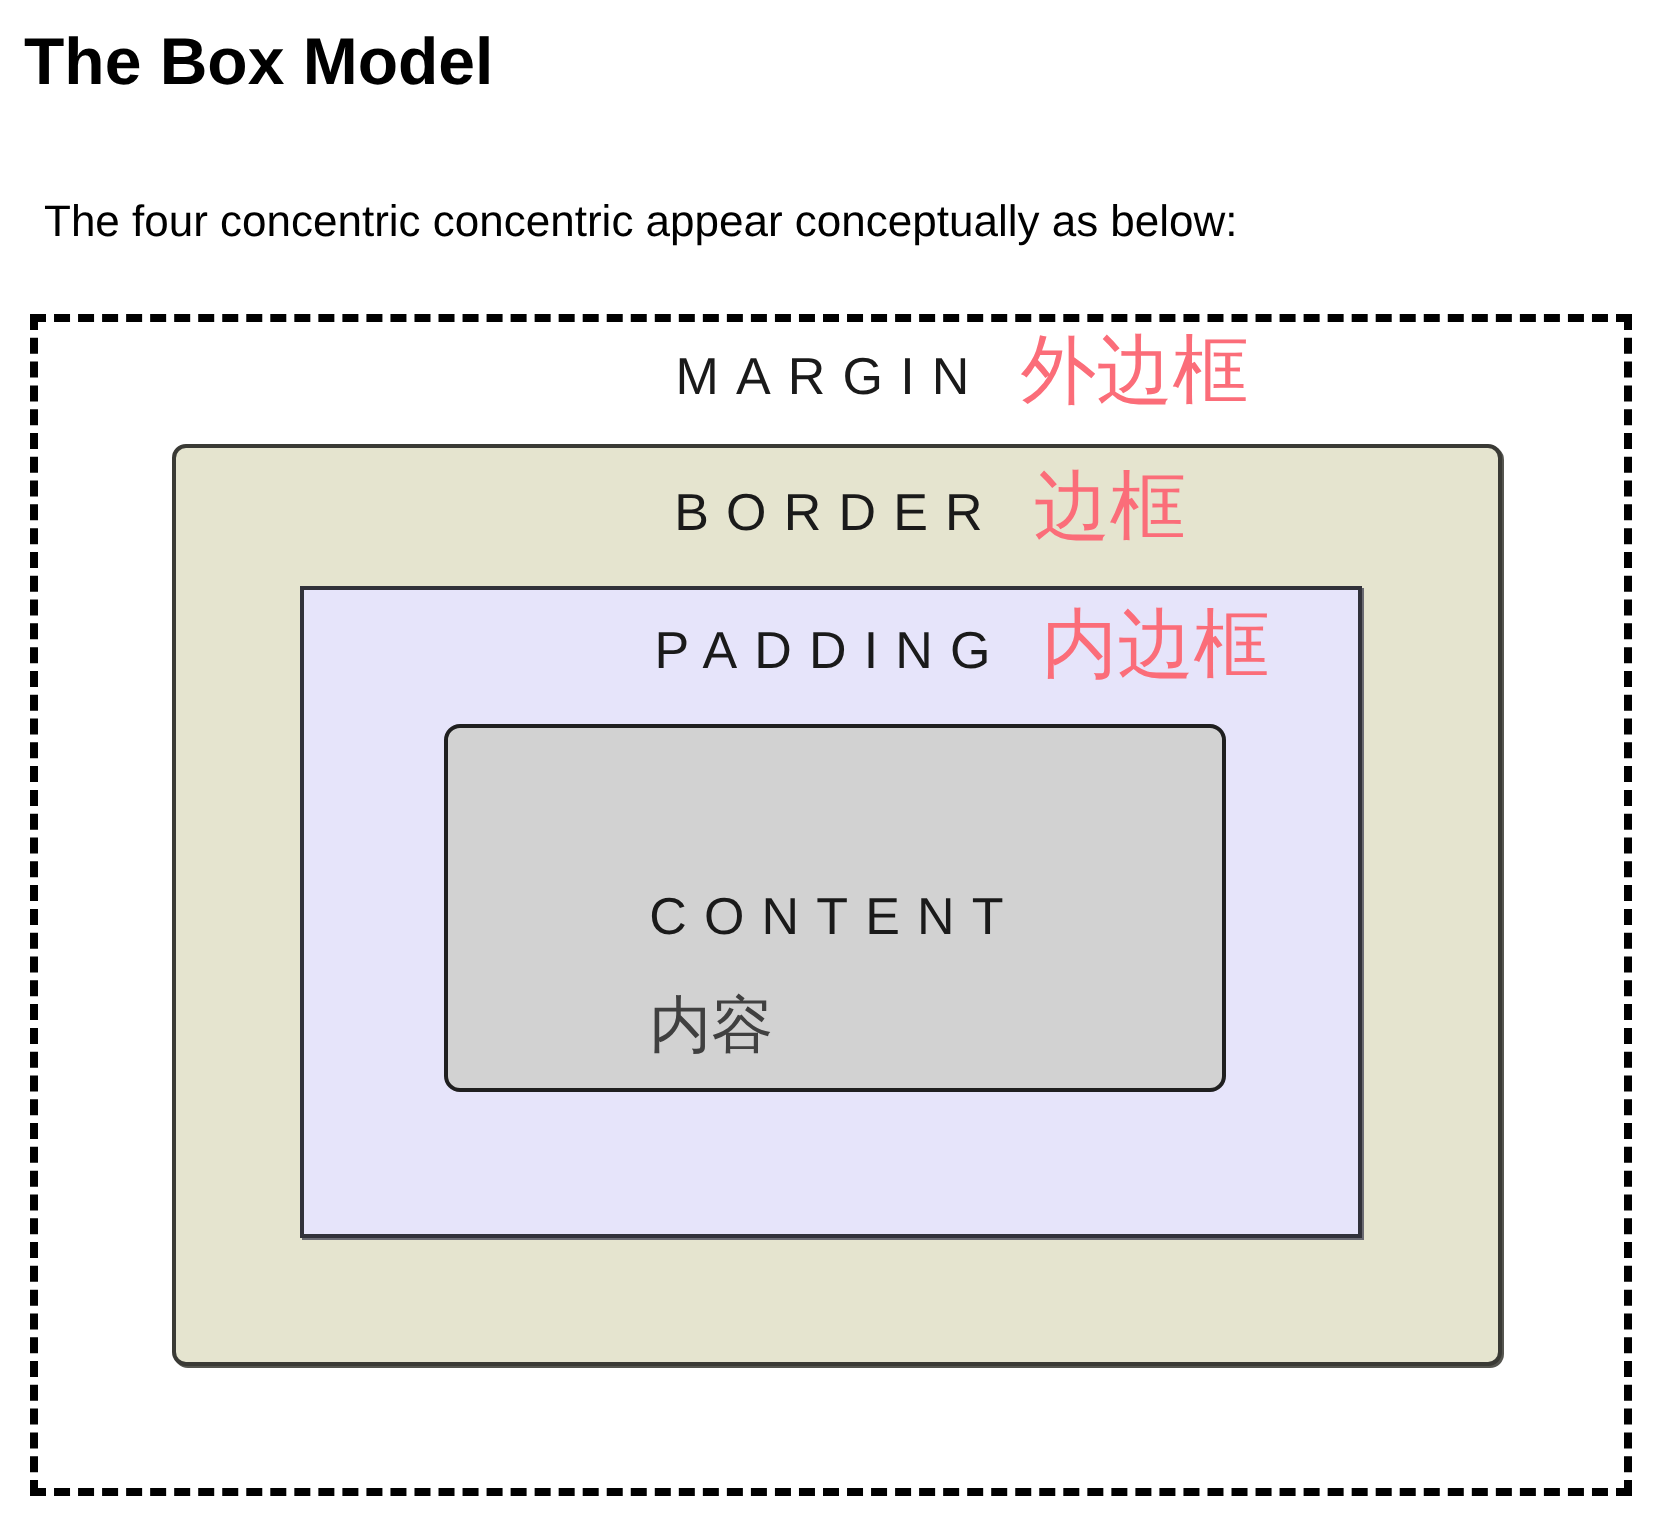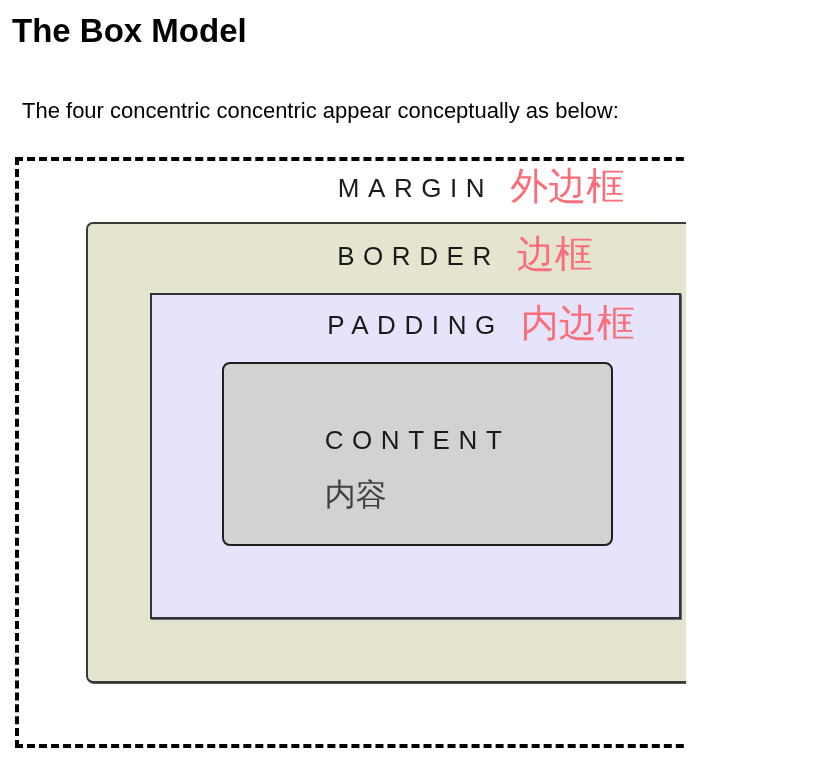--- a/index.html
+++ b/index.html
@@ -3,21 +3,21 @@
 <meta charset="utf-8">
 <style>
   html, body {
     margin: 0;
     padding: 0;
     background: #ffffff;
     font-family: "Liberation Sans", "DejaVu Sans", sans-serif;
   }
   .page {
     position: relative;
-    width: 686px;
+    width: 834px;
     height: 764px;
     background: #ffffff;
     overflow: hidden;
   }
   .page-title {
     position: absolute;
     left: 12px;
     top: 12px;
     margin: 0;
     font-size: 33px;
@@ -94,21 +94,21 @@
     font-size: 38px;
     letter-spacing: 0;
     line-height: 34px;
     color: #fb6d79;
     white-space: nowrap;
   }
 
   
   .content-labels {
     display: inline-block;
-    margin-top: 60px;
+    margin-top: 78px;
     text-align: left;
   }
   .content-en {
     font-size: 26px;
     letter-spacing: 0.33em;
     line-height: 32px;
     color: #1a1a1a;
     white-space: nowrap;
   }
   .content-zh {

